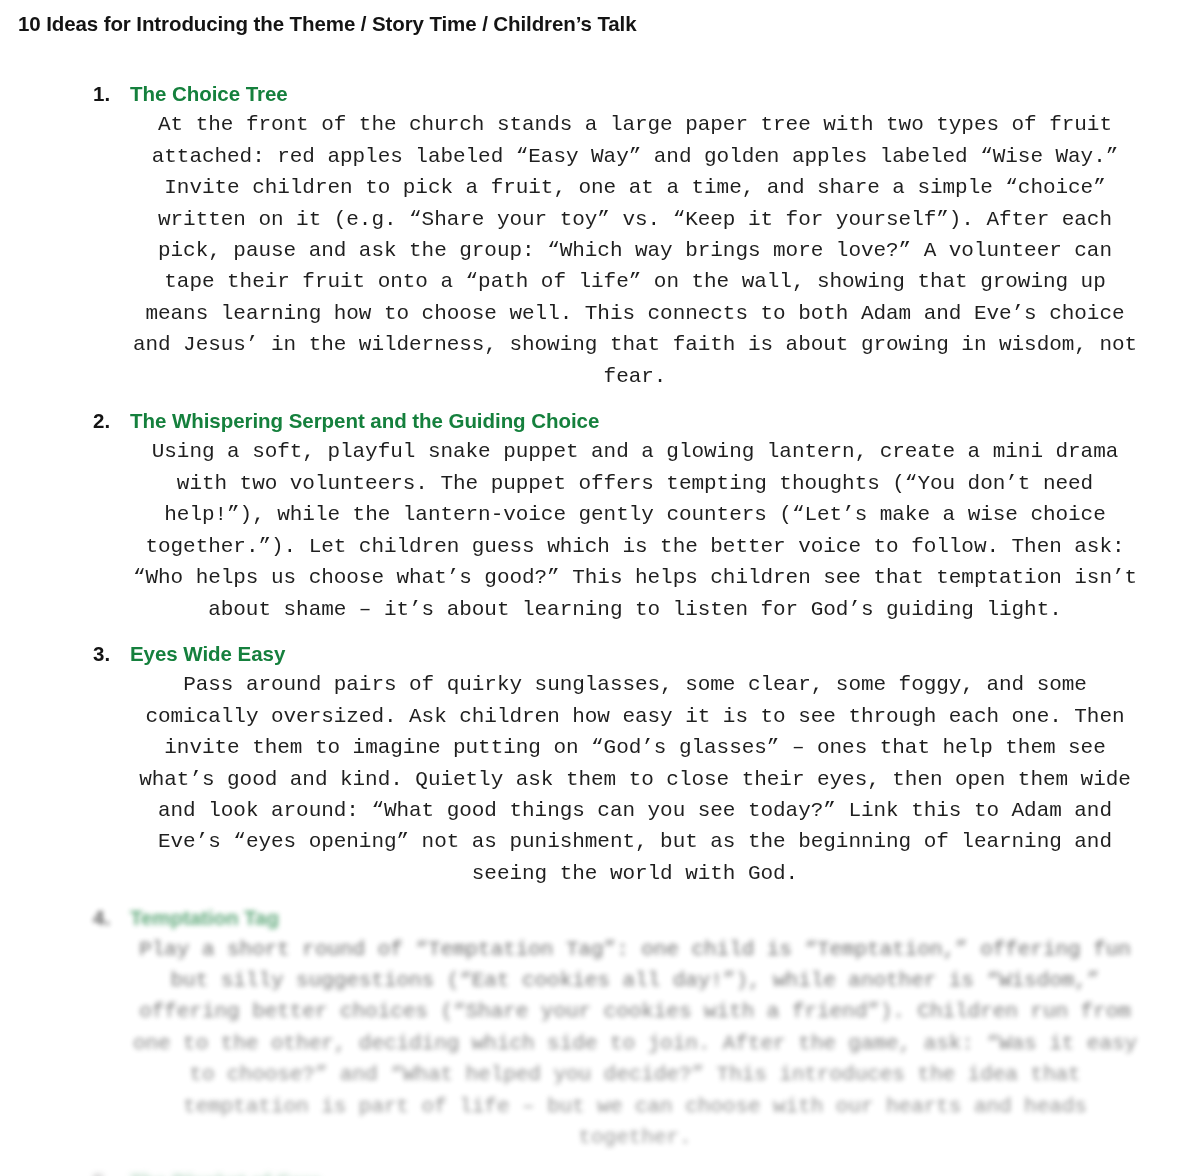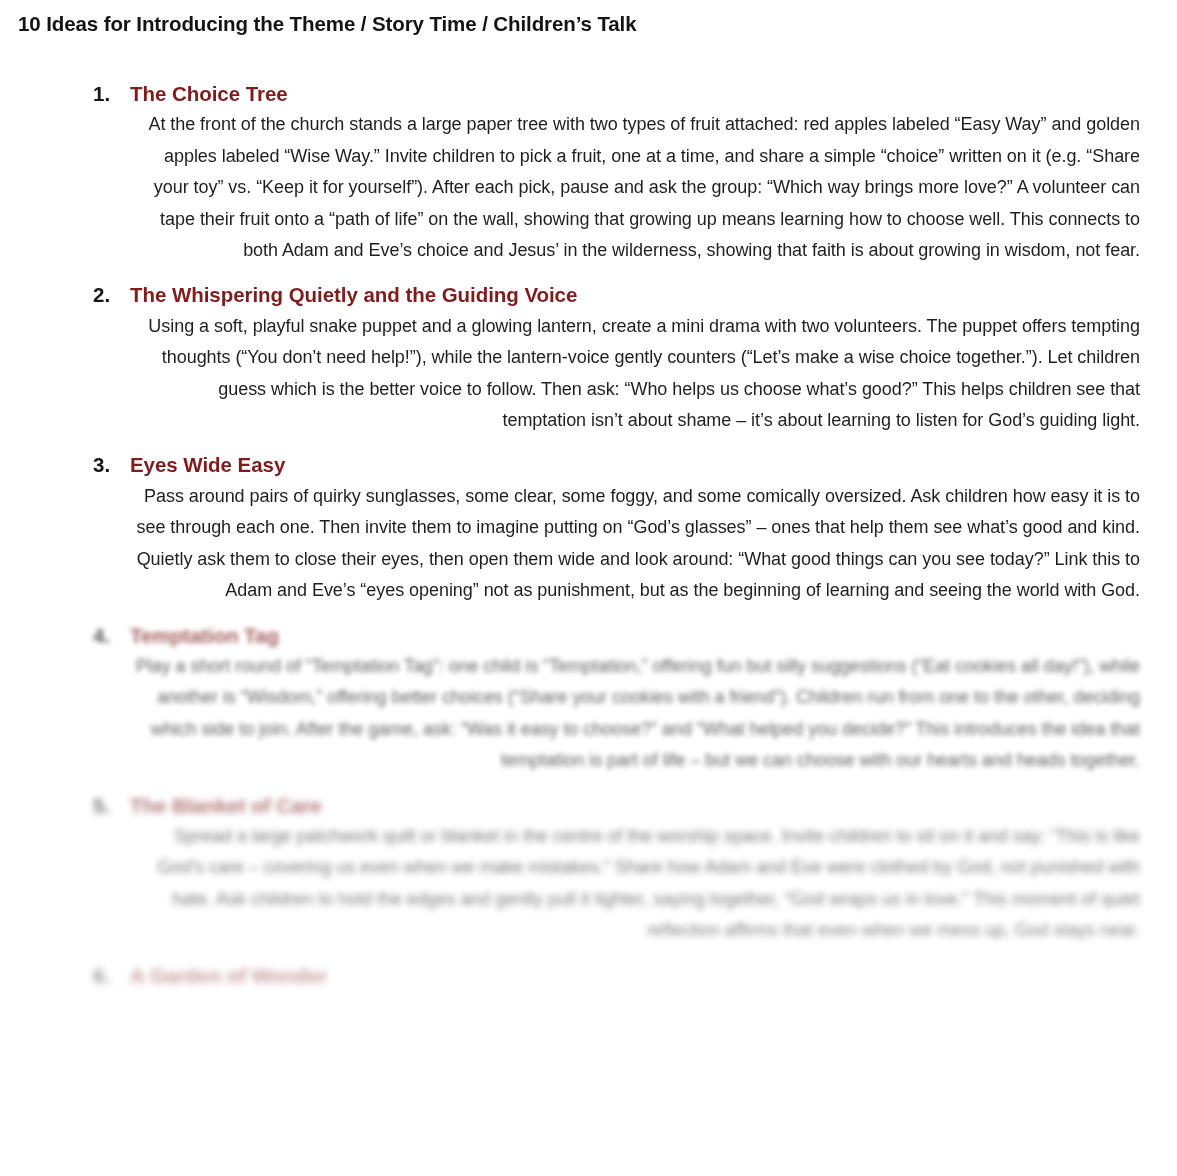--- a/index.html
+++ b/index.html
@@ -65,31 +65,32 @@
     font-weight: bold;
     line-height: 31.4px;
     color: #141414;
   }
 
   .idea-heading {
     font-size: 20.5px;
     font-weight: bold;
     line-height: 31.4px;
     letter-spacing: -0.05px;
-    color: #7f1d1d;
+    color: #15803d;
   }
 
   .idea-body {
-    font-size: 18px;
+    font-size: 21px;
     font-weight: normal;
     line-height: 31.4px;
     letter-spacing: -0.05px;
     color: #1f1f1f;
-    text-align: right;
+    text-align: center;
     max-width: 1010px;
+    font-family: Liberation Mono, monospace;
   }
 
   
   .blur-1 {
     filter: blur(2.6px);
     opacity: 0.72;
   }
   .blur-2 {
     filter: blur(3.1px);
     opacity: 0.60;
@@ -123,21 +124,21 @@
   <div class="idea-list">
 
     <div class="idea-item">
       <div class="idea-num">1.</div>
       <div class="idea-heading">The Choice Tree</div>
       <div class="idea-body">At the front of the church stands a large paper tree with two types of fruit attached: red apples labeled “Easy Way” and golden apples labeled “Wise Way.” Invite children to pick a fruit, one at a time, and share a simple “choice” written on it (e.g. “Share your toy” vs. “Keep it for yourself”). After each pick, pause and ask the group: “Which way brings more love?” A volunteer can tape their fruit onto a “path of life” on the wall, showing that growing up means learning how to choose well. This connects to both Adam and Eve’s choice and Jesus’ in the wilderness, showing that faith is about growing in wisdom, not fear.</div>
     </div>
 
     <div class="idea-item">
       <div class="idea-num">2.</div>
-      <div class="idea-heading">The Whispering Quietly and the Guiding Voice</div>
+      <div class="idea-heading">The Whispering Serpent and the Guiding Choice</div>
       <div class="idea-body">Using a soft, playful snake puppet and a glowing lantern, create a mini drama with two volunteers. The puppet offers tempting thoughts (“You don’t need help!”), while the lantern-voice gently counters (“Let’s make a wise choice together.”). Let children guess which is the better voice to follow. Then ask: “Who helps us choose what’s good?” This helps children see that temptation isn’t about shame – it’s about learning to listen for God’s guiding light.</div>
     </div>
 
     <div class="idea-item">
       <div class="idea-num">3.</div>
       <div class="idea-heading">Eyes Wide Easy</div>
       <div class="idea-body">Pass around pairs of quirky sunglasses, some clear, some foggy, and some comically oversized. Ask children how easy it is to see through each one. Then invite them to imagine putting on “God’s glasses” – ones that help them see what’s good and kind. Quietly ask them to close their eyes, then open them wide and look around: “What good things can you see today?” Link this to Adam and Eve’s “eyes opening” not as punishment, but as the beginning of learning and seeing the world with God.</div>
     </div>
 
     <div class="idea-item blur-1">

